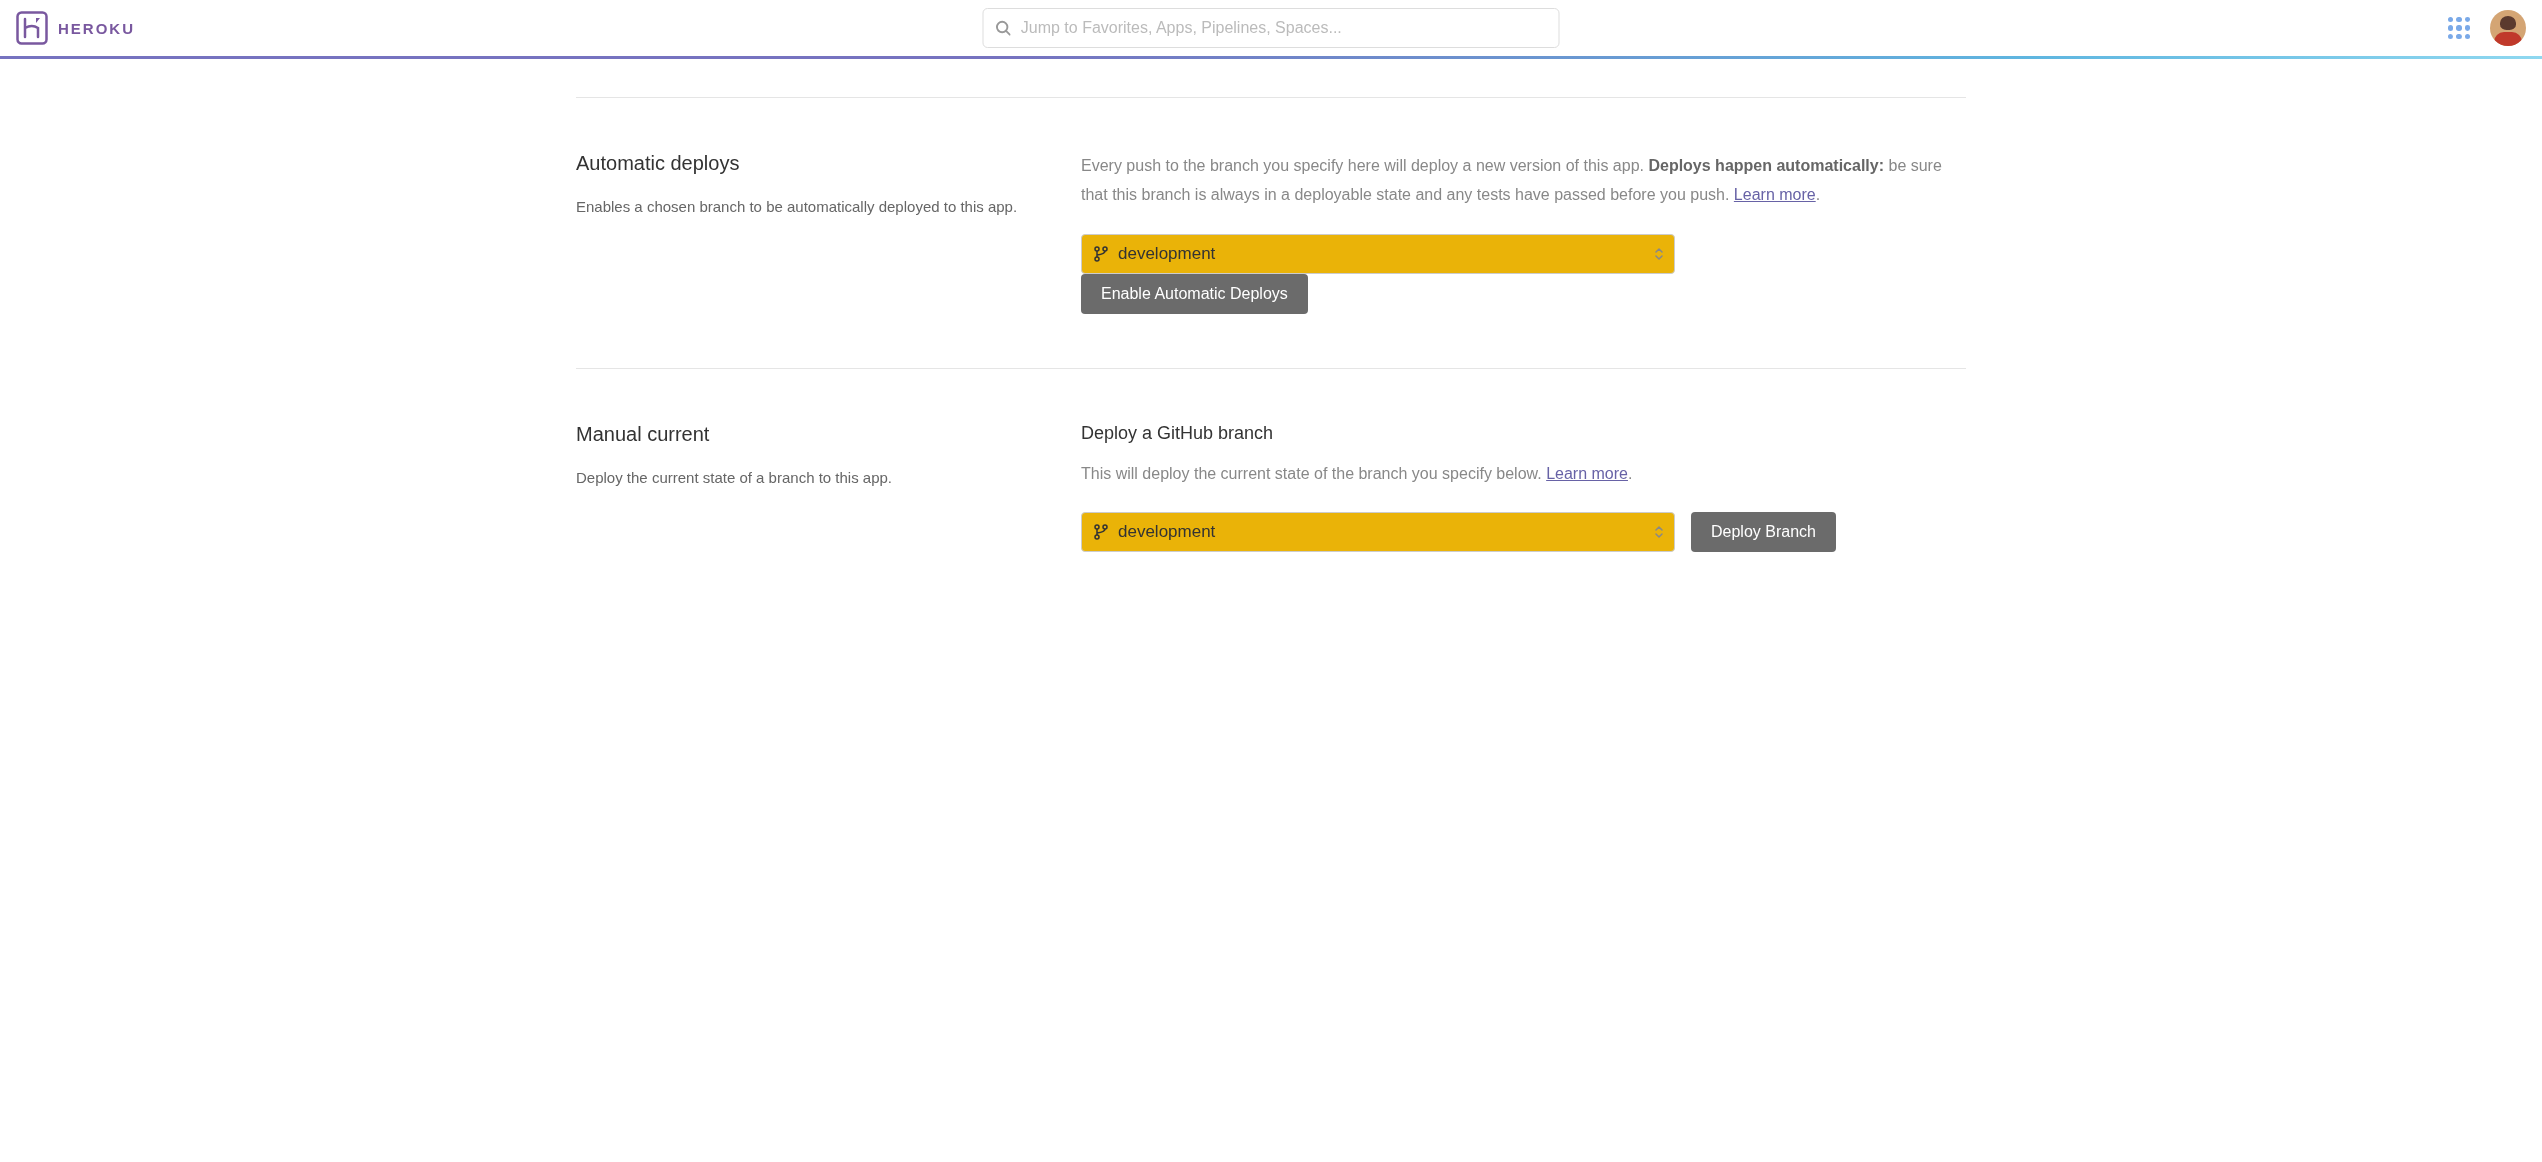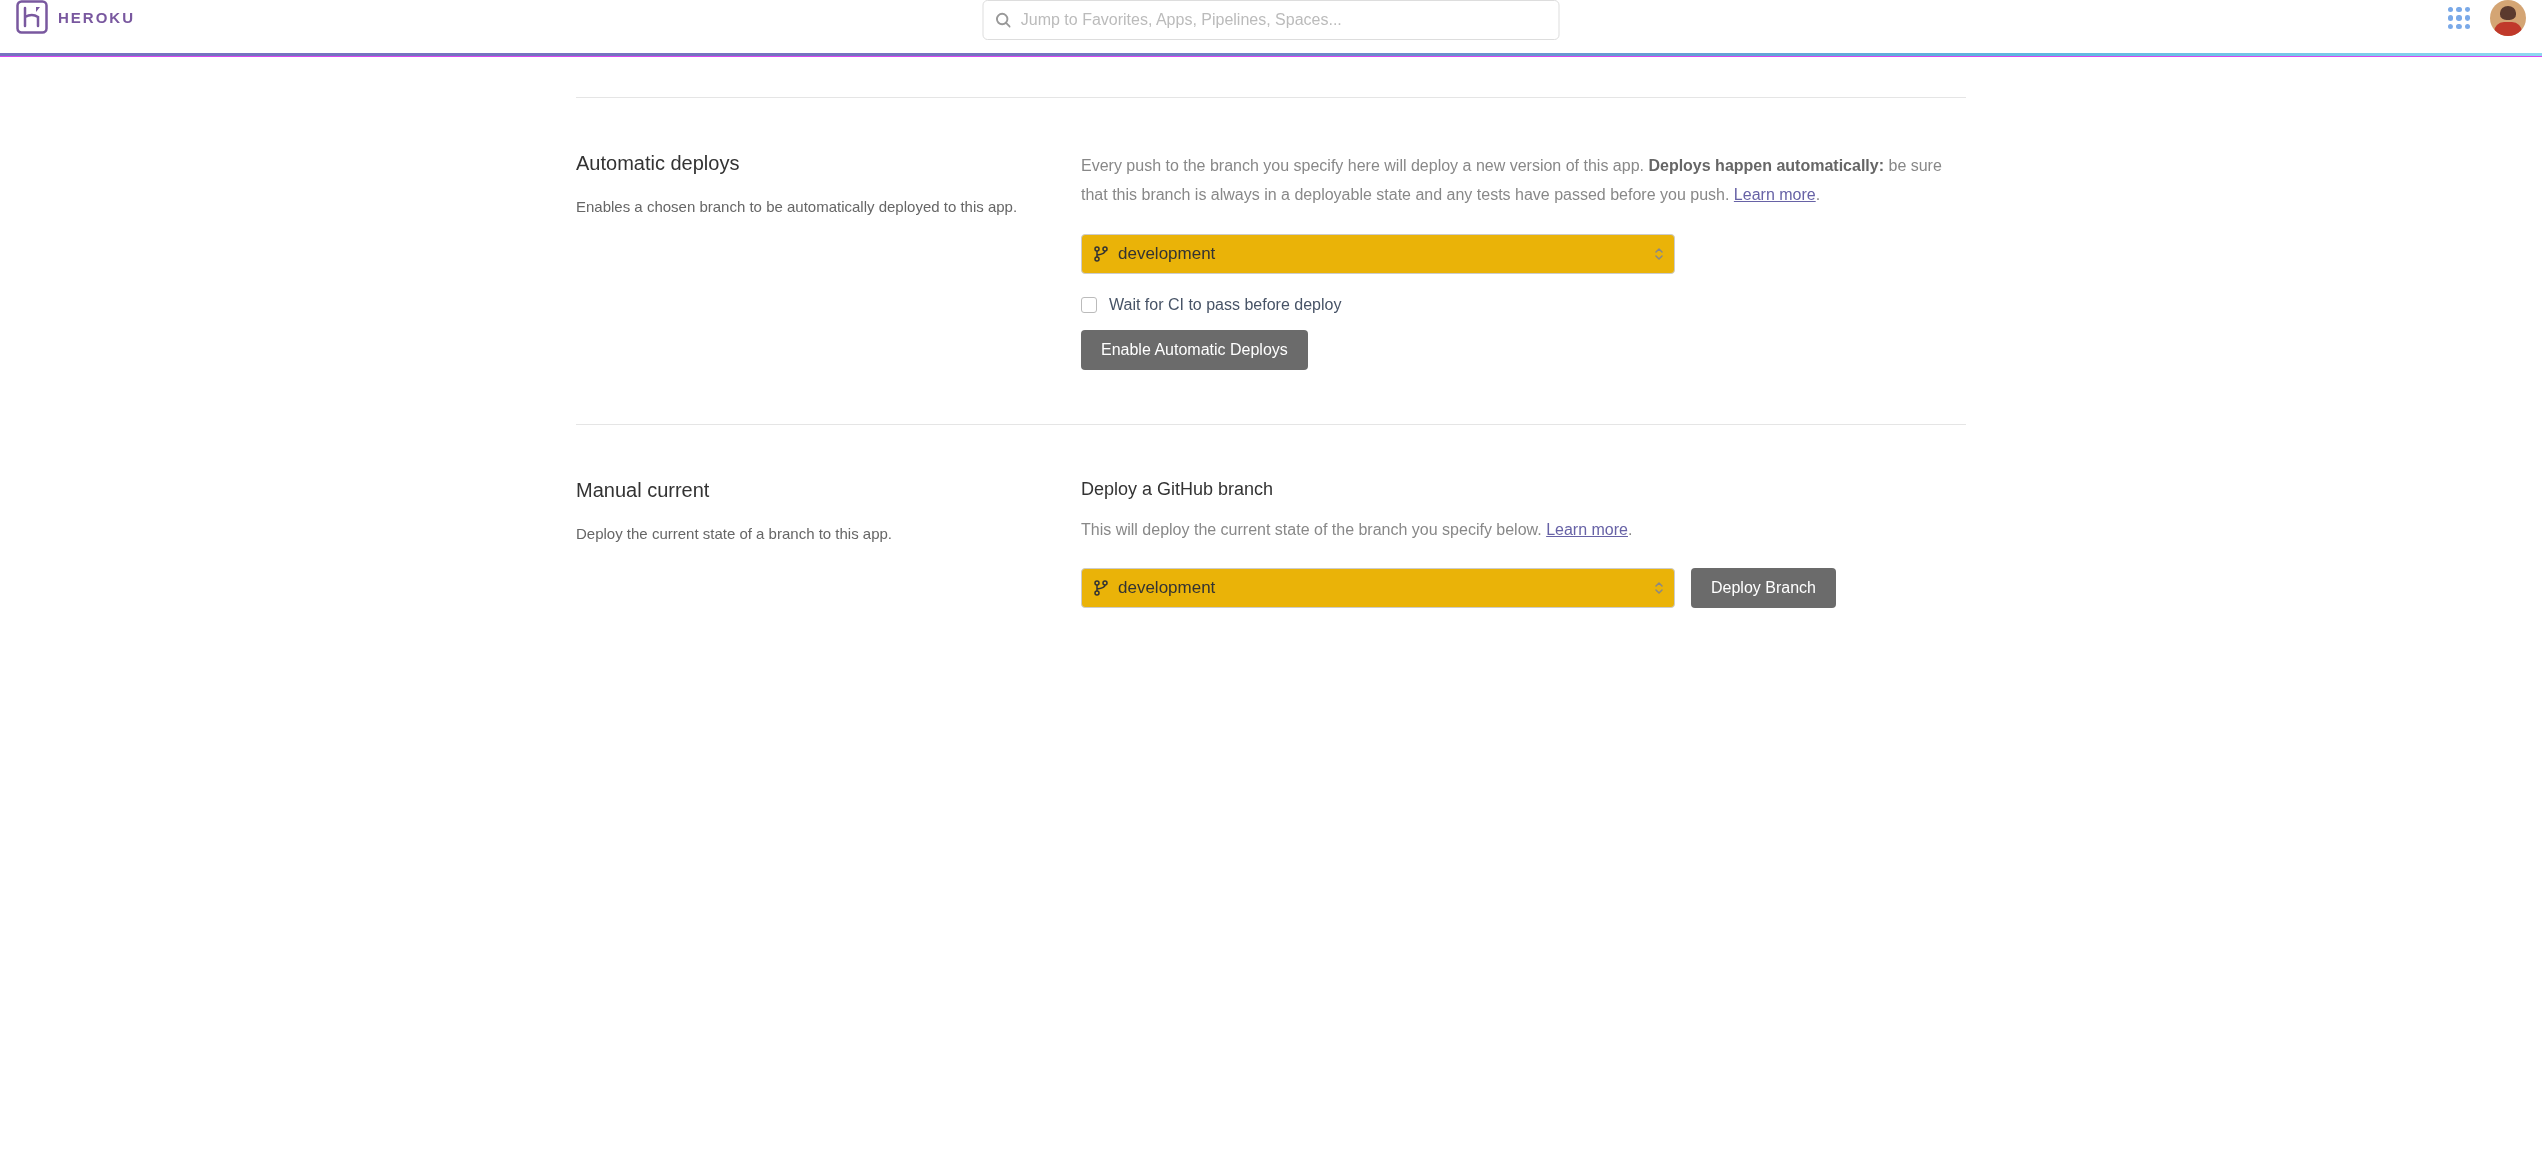--- a/index.html
+++ b/index.html
@@ -1,18 +1,18 @@
 <!DOCTYPE html>
 <html><head>
 <meta charset="utf-8">
 <style>
 * { box-sizing: border-box; margin: 0; padding: 0; }
 body { font-family: -apple-system, BlinkMacSystemFont, "Segoe UI", Helvetica, Arial, sans-serif; background: #fff; color: #333; }
 
-.topbar { height: 57px; display: flex; align-items: flex-start; padding: 0 16px; border-bottom: 4px solid #d946ef; position: relative; }
+.topbar { height: 57px; display: flex; align-items: center; padding: 0 16px; border-bottom: 1px solid #d946ef; position: relative; }
 .topbar::after { content: ""; position: absolute; left: 0; right: 0; bottom: -3px; height: 3px; background: linear-gradient(90deg, #7673c0 0%, #7673c0 40%, #5fb6e0 80%, #8fd8f0 100%); }
 
 .logo-wrap { display: flex; align-items: center; gap: 10px; }
 .logo-text { font-weight: 700; letter-spacing: 2px; color: #79589f; font-size: 15px; }
 
 .search-wrap { margin-left: auto; margin-right: auto; position: absolute; left: 50%; transform: translateX(-50%); }
 .search-box { width: 577px; height: 40px; border: 1px solid #ddd; border-radius: 5px; display: flex; align-items: center; padding: 0 12px; background: #fff; }
 .search-box input { border: none; outline: none; font-size: 16px; color: #666; width: 100%; margin-left: 10px; font-family: inherit; }
 .search-box input::placeholder { color: #bbb; }
 
@@ -107,24 +107,20 @@
           <circle cx="11" cy="3" r="2" fill="none" stroke="#333" stroke-width="1.5"></circle>
           <circle cx="3" cy="13" r="2" fill="none" stroke="#333" stroke-width="1.5"></circle>
           <path d="M3 5 V11 M11 5 Q11 8 3 9" fill="none" stroke="#333" stroke-width="1.5"></path>
         </svg>
         <span class="select-value">development</span>
         <svg class="select-chevrons" width="10" height="14" viewBox="0 0 10 14">
           <path d="M2 5 L5 2 L8 5 M2 9 L5 12 L8 9" fill="none" stroke="#888" stroke-width="1.5" stroke-linecap="round" stroke-linejoin="round"></path>
         </svg>
       </div>
 
-      <div class="checkbox-row">
-        <div class="checkbox"></div>
-        <span class="checkbox-label">Wait for CI to pass before deploy</span>
-      </div>
 
       <button class="btn">Enable Automatic Deploys</button>
     </div>
   </div>
 
   <div class="section">
     <div class="section-left">
       <h2 class="section-title">Manual current</h2>
       <p class="section-sub">Deploy the current state of a branch to this app.</p>
     </div>

